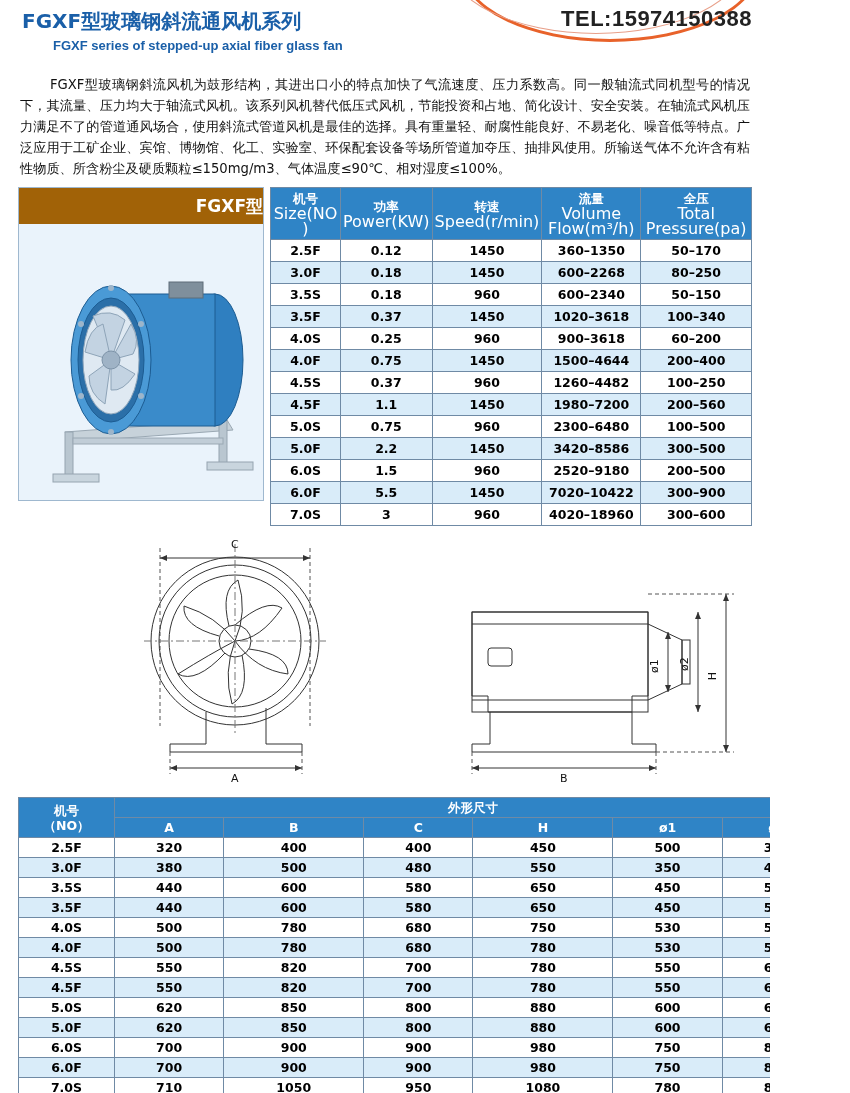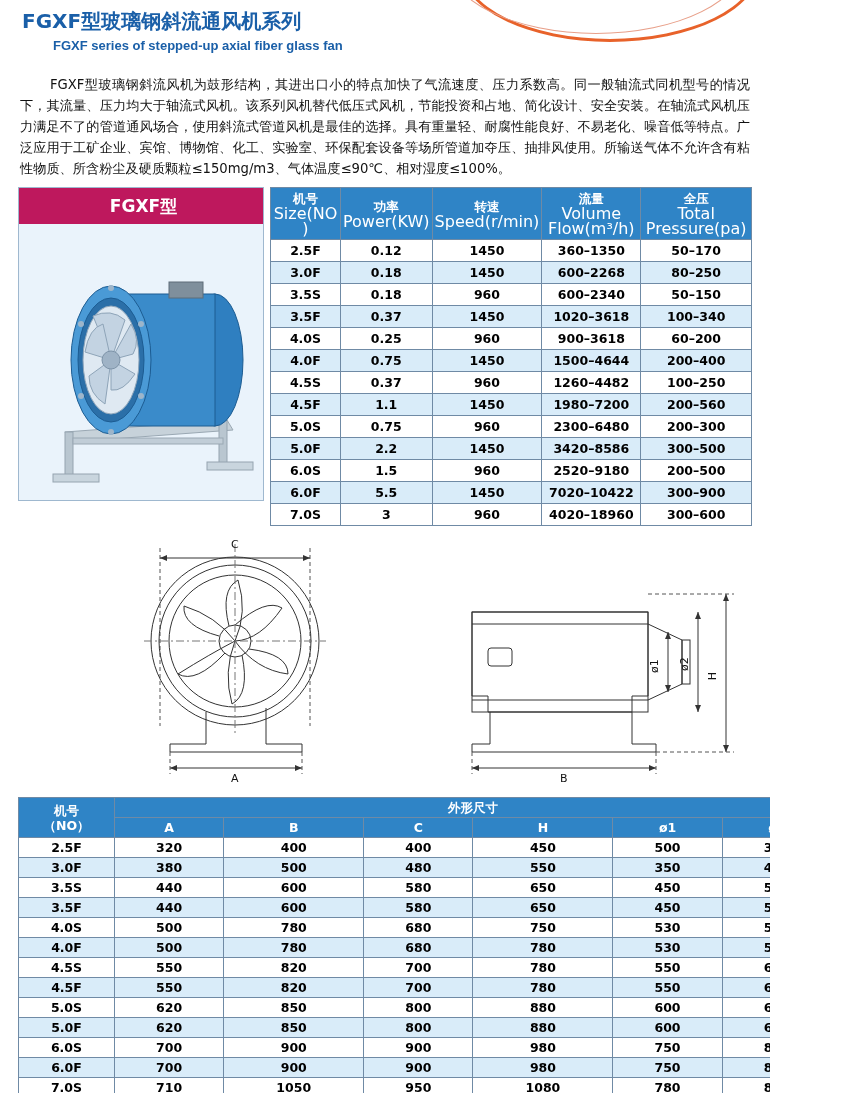--- a/index.html
+++ b/index.html
@@ -87,25 +87,25 @@
     margin: 0 18px 0 18px;
     align-items: flex-start;
   }
   .image-box {
     width: 246px;
     border: 1px solid #9fb8cf;
     background: #eaf3fb;
     margin-right: 6px;
   }
   .image-box .cap {
-    background: #be185d;
+    background: #a16207;
     color: #fff;
     font-weight: bold;
     font-size: 17px;
-    text-align: center;
+    text-align: right;
     padding: 7px 0 6px 5px;
     font-family: "DejaVu Sans", sans-serif;
   }
   .fanpic {
     height: 276px;
     position: relative;
     background: #eaf3fb;
   }
 
   table.spec {
@@ -179,20 +179,21 @@
 </head>
 <body>
 
 <div class="page">
 
   <div class="header">
     <div class="arc-deco"></div>
     <div class="arc-deco2"></div>
     <div class="title-cn">FGXF型玻璃钢斜流通风机系列</div>
     <div class="title-en">FGXF series of stepped-up axial fiber glass fan</div>
+    <div class="tel">TEL:15974150388</div>
   </div>
 
   <div class="intro">
     <span class="first">FGXF型玻璃钢斜流风机为鼓形结构，其进出口小的特点加快了气流速度、压力系数高。同一般轴流式同机型号的情况下，其流量、压力均大于轴流式风机。该系列风机替代低压式风机，节能投资和占地、简化设计、安全安装。在轴流式风机压力满足不了的管道通风场合，使用斜流式管道风机是最佳的选择。具有重量轻、耐腐性能良好、不易老化、噪音低等特点。广泛应用于工矿企业、宾馆、博物馆、化工、实验室、环保配套设备等场所管道加夺压、抽排风使用。所输送气体不允许含有粘性物质、所含粉尘及硬质颗粒≤150mg/m3、气体温度≤90℃、相对湿度≤100%。</span>
   </div>
 
   <div class="top-section">
 
     <div class="image-box">
       <div class="cap">FGXF型</div>
@@ -318,21 +319,21 @@
             <td>1.1</td>
             <td>1450</td>
             <td>1980–7200</td>
             <td>200–560</td>
           </tr>
         <tr>
             <td>5.0S</td>
             <td>0.75</td>
             <td>960</td>
             <td>2300–6480</td>
-            <td>200–300</td>
+            <td>100–500</td>
           </tr>
         <tr>
             <td>5.0F</td>
             <td>2.2</td>
             <td>1450</td>
             <td>3420–8586</td>
             <td>300–500</td>
           </tr>
         <tr>
             <td>6.0S</td>

